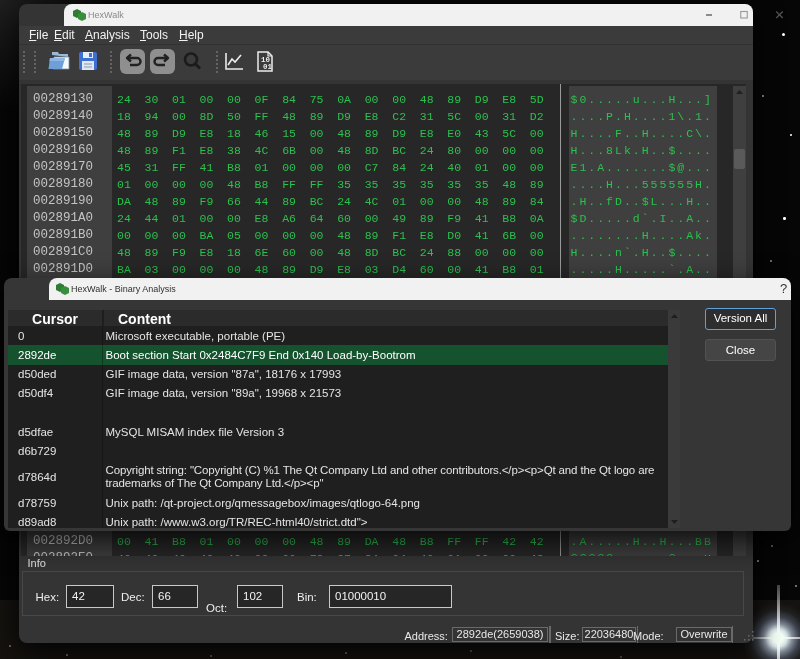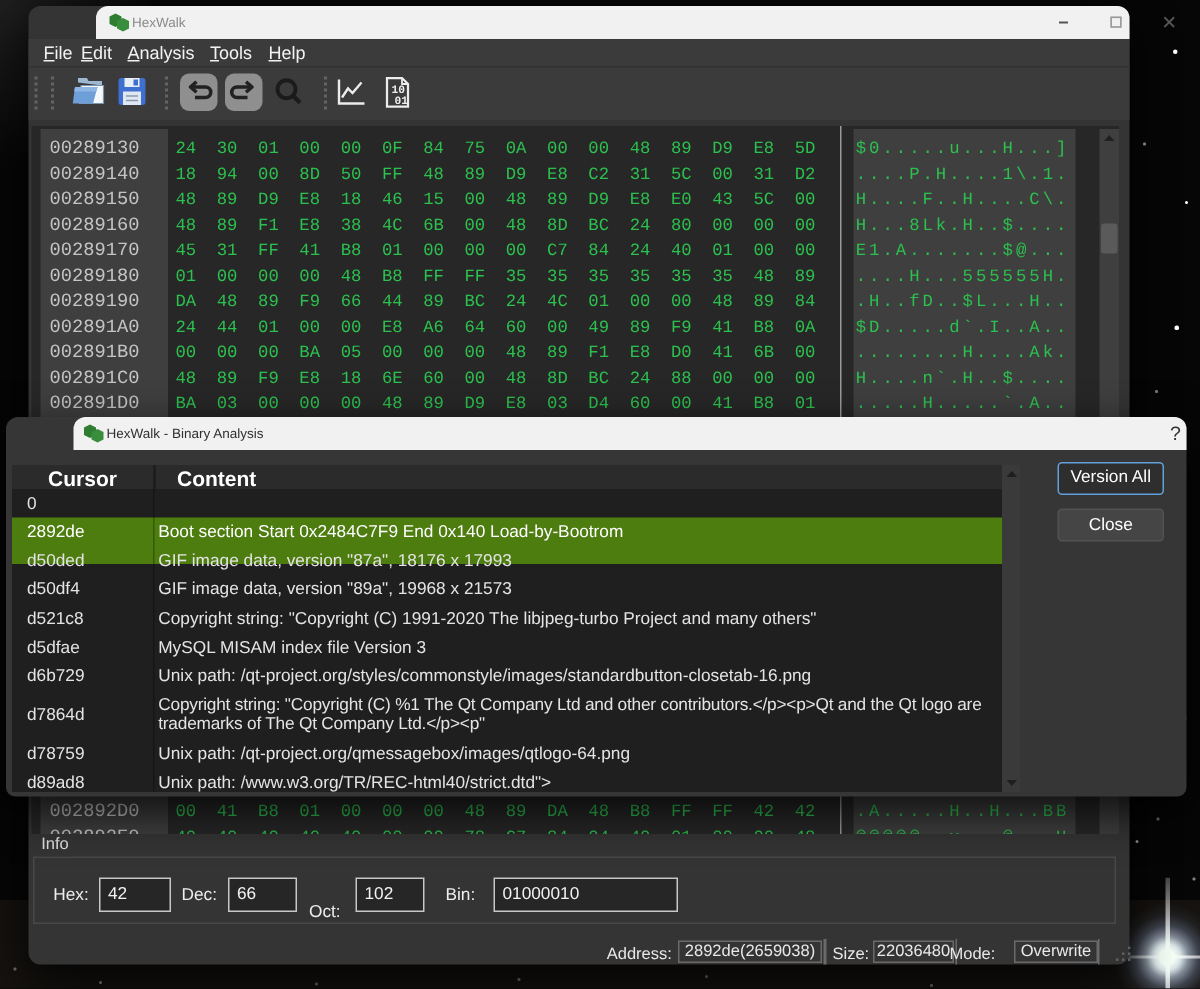--- a/index.html
+++ b/index.html
@@ -288,44 +288,40 @@
  </div>
  <div class="abs" style="left:4px;top:32px;width:672px;height:16px;background:#2b2b2b;color:#fff;font-size:14px;font-weight:bold;">
   <span class="abs" style="left:0;width:94px;text-align:center;top:1px;">Cursor</span>
   <span class="abs" style="left:110px;width:567px;text-align:left;top:1px;">Content</span>
   <div class="abs" style="left:93.5px;top:0;width:2px;height:16px;background:#1e1e1e;"></div>
  </div>
  <div class="abs" id="tbl" style="left:4px;top:48px;width:660px;height:202px;background:#1f1f1f;overflow:hidden;font-size:11.5px;">
   <div class="abs" style="left:93.5px;top:0;width:1.5px;height:202px;background:rgba(0,0,0,0.28);z-index:5;"></div>
   <div class="row" style="top:0;height:19.3px">
         <span class="cur" style="top:3.5px">0</span>
-      </div>
-  <div class="row" style="top:19.3px;height:31px;background:#4d7c0f;color:#fff;">
+        <span class="con" style="top:3.5px">Microsoft executable, portable (PE)</span>
+      </div>
+  <div class="row" style="top:19.3px;height:20px;background:#14532d;color:#fff;">
         <span class="cur" style="top:3.5px">2892de</span>
         <span class="con" style="top:3.5px">Boot section Start 0x2484C7F9 End 0x140 Load-by-Bootrom</span>
       </div>
   <div class="row" style="top:38.6px;height:19.3px">
         <span class="cur" style="top:3.5px">d50ded</span>
         <span class="con" style="top:3.5px">GIF image data, version "87a", 18176 x 17993</span>
       </div>
   <div class="row" style="top:57.9px;height:19.3px">
         <span class="cur" style="top:3.5px">d50df4</span>
         <span class="con" style="top:3.5px">GIF image data, version "89a", 19968 x 21573</span>
       </div>
-  <div class="row" style="top:77.2px;height:19.3px">
-        <span class="cur" style="top:3.5px">d521c8</span>
-        <span class="con" style="top:3.5px">Copyright string: "Copyright (C) 1991-2020 The libjpeg-turbo Project and many others"</span>
-      </div>
   <div class="row" style="top:96.5px;height:19.3px">
         <span class="cur" style="top:3.5px">d5dfae</span>
         <span class="con" style="top:3.5px">MySQL MISAM index file Version 3</span>
       </div>
   <div class="row" style="top:115.8px;height:19.3px">
         <span class="cur" style="top:3.5px">d6b729</span>
-        <span class="con" style="top:3.5px">Unix path: /qt-project.org/styles/commonstyle/images/standardbutton-closetab-16.png</span>
       </div>
   <div class="row" style="top:135.1px;height:32px">
         <span class="cur" style="top:9.5px">d7864d</span>
         <span class="con" style="top:2.5px;line-height:13.5px;letter-spacing:-0.14px;">Copyright string: "Copyright (C) %1 The Qt Company Ltd and other contributors.&lt;/p&gt;&lt;p&gt;Qt and the Qt logo are<br>trademarks of The Qt Company Ltd.&lt;/p&gt;&lt;p"</span>
       </div>
   <div class="row" style="top:167.1px;height:19.3px">
         <span class="cur" style="top:3.5px">d78759</span>
         <span class="con" style="top:3.5px">Unix path: /qt-project.org/qmessagebox/images/qtlogo-64.png</span>
       </div>
   <div class="row" style="top:186.4px;height:19.3px">

